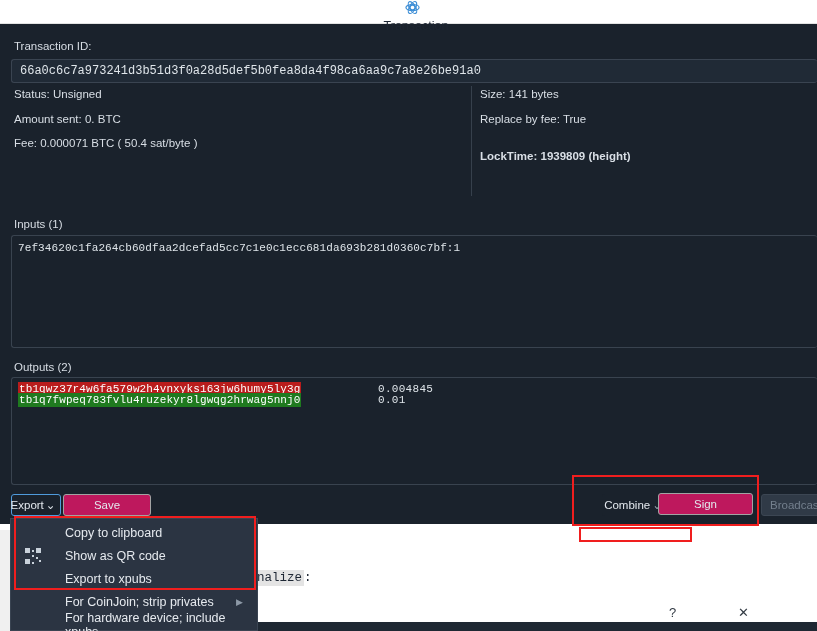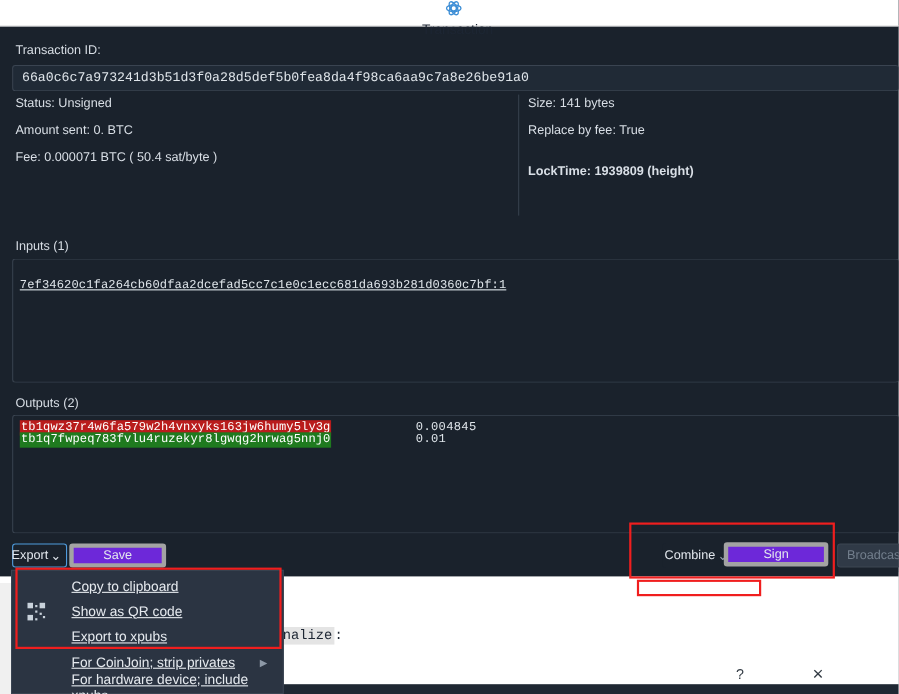--- a/index.html
+++ b/index.html
@@ -139,27 +139,26 @@
     width: 806px; height: 113px;
     background: #1a222c;
     border: 1px solid #39434f;
     border-right: none;
     border-radius: 3px;
     box-sizing: border-box;
     overflow: hidden;
   }
   #inputs-row {
     position: absolute;
-    left: 6px; top: 18px;
+    left: 6px; top: 6px;
     width: 800px; height: 14px;
     white-space: nowrap;
     font-family: "Liberation Mono", monospace;
     font-size: 11px;
     color: #dfe5ea;
-    text-decoration: underline;
   }
   #inputs-outpoint { letter-spacing: 0.1px; }
   #input-address {
     position: absolute;
     left: 502px; top: 0;
     background: #9d8a26;
     color: #ffffff;
     padding: 1px 1px;
     letter-spacing: 0.1px;
   }
@@ -198,24 +197,24 @@
   }
 
   
   #btnbar {
     position: absolute;
     left: 0; top: 492px;
     width: 817px; height: 32px;
   }
   .btn {
     position: absolute;
-    background: #6d28d9;
+    background: #be185d;
     color: #e3e8ee;
     font-size: 11.5px;
-    border: 4px solid #a3a3a3;
+    border: 1px solid #a3a3a3;
     border-radius: 3px;
     box-sizing: border-box;
     display: flex;
     align-items: center;
     justify-content: center;
     height: 22px;
   }
   #btn-export {
     left: 11px; top: 2px;
     width: 50px;
@@ -268,21 +267,20 @@
   }
   .ctx-item {
     position: relative;
     height: 23px;
     display: flex;
     align-items: center;
     color: #e6eaef;
     font-size: 12.5px;
     padding-left: 54px;
     box-sizing: border-box;
-    text-decoration: underline;
   }
   .ctx-item .ctx-icon {
     position: absolute;
     left: 14px; top: 4px;
     width: 16px; height: 16px;
   }
   .ctx-item .ctx-arrow {
     position: absolute;
     right: 14px;
     color: #8d99a7;

